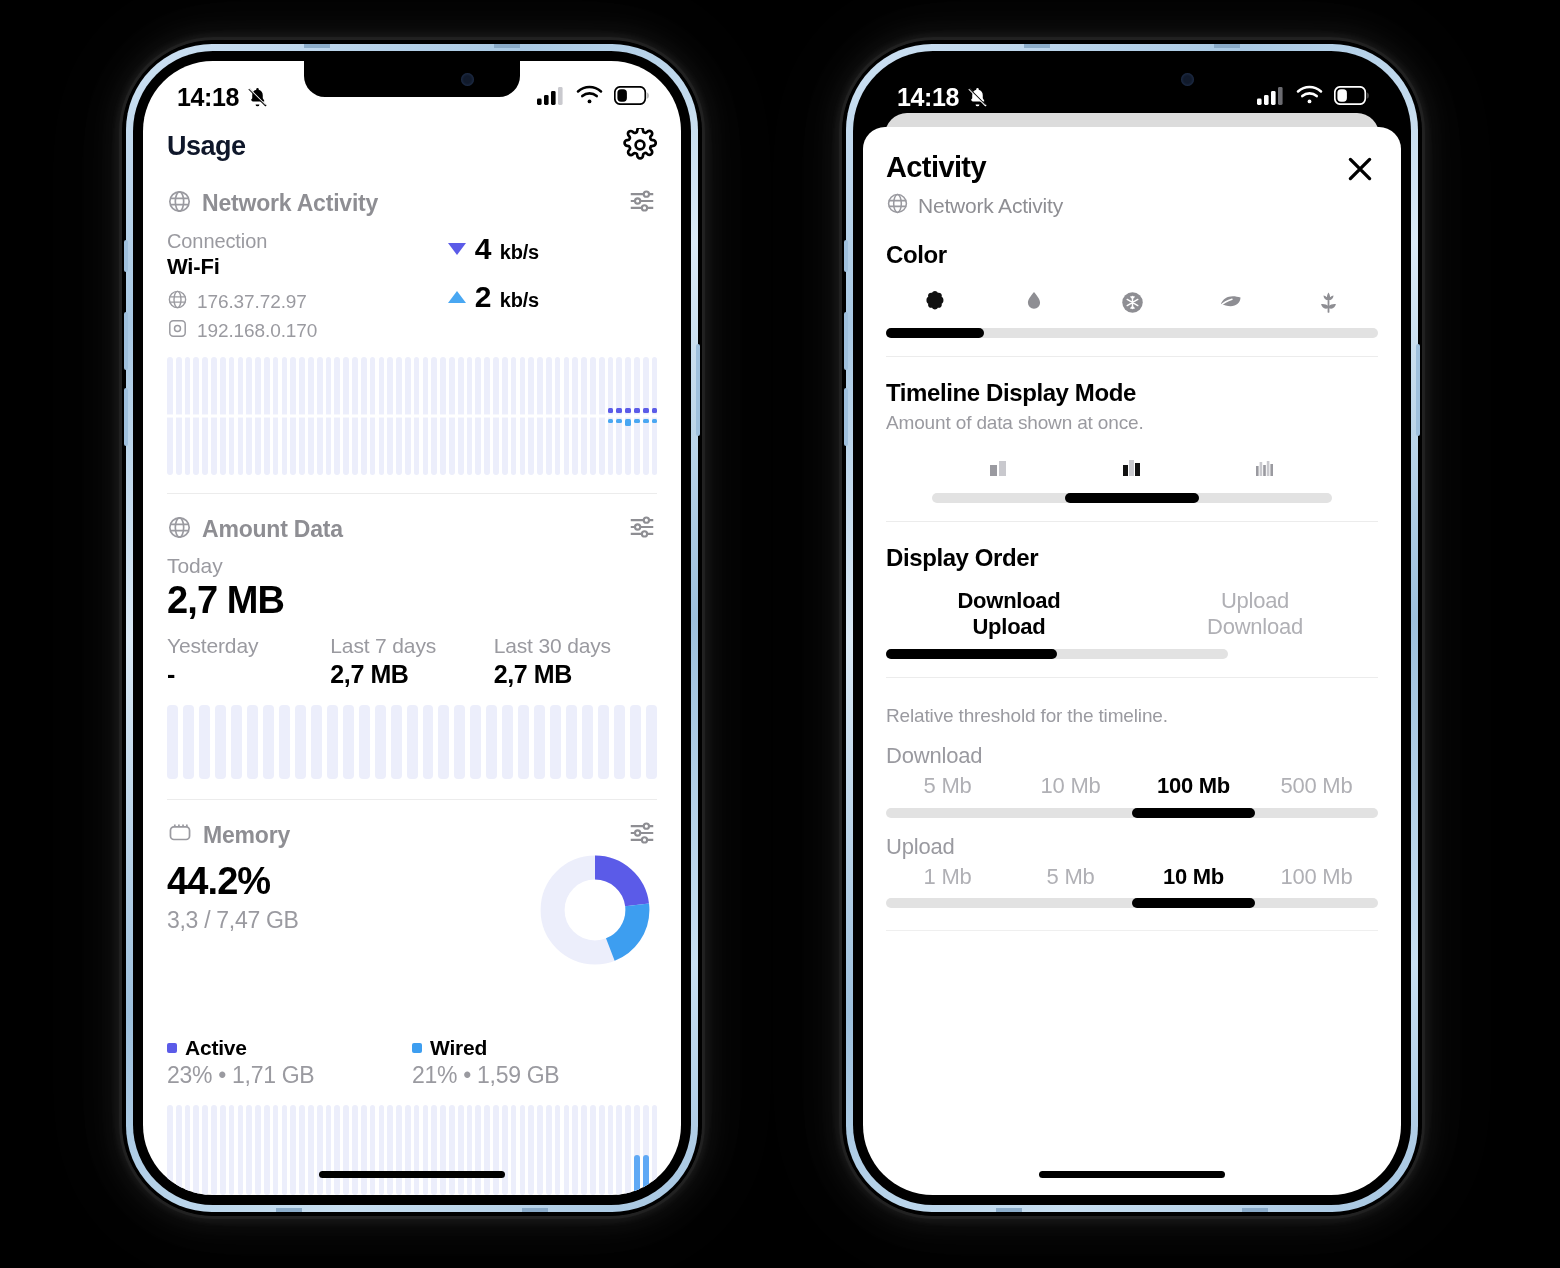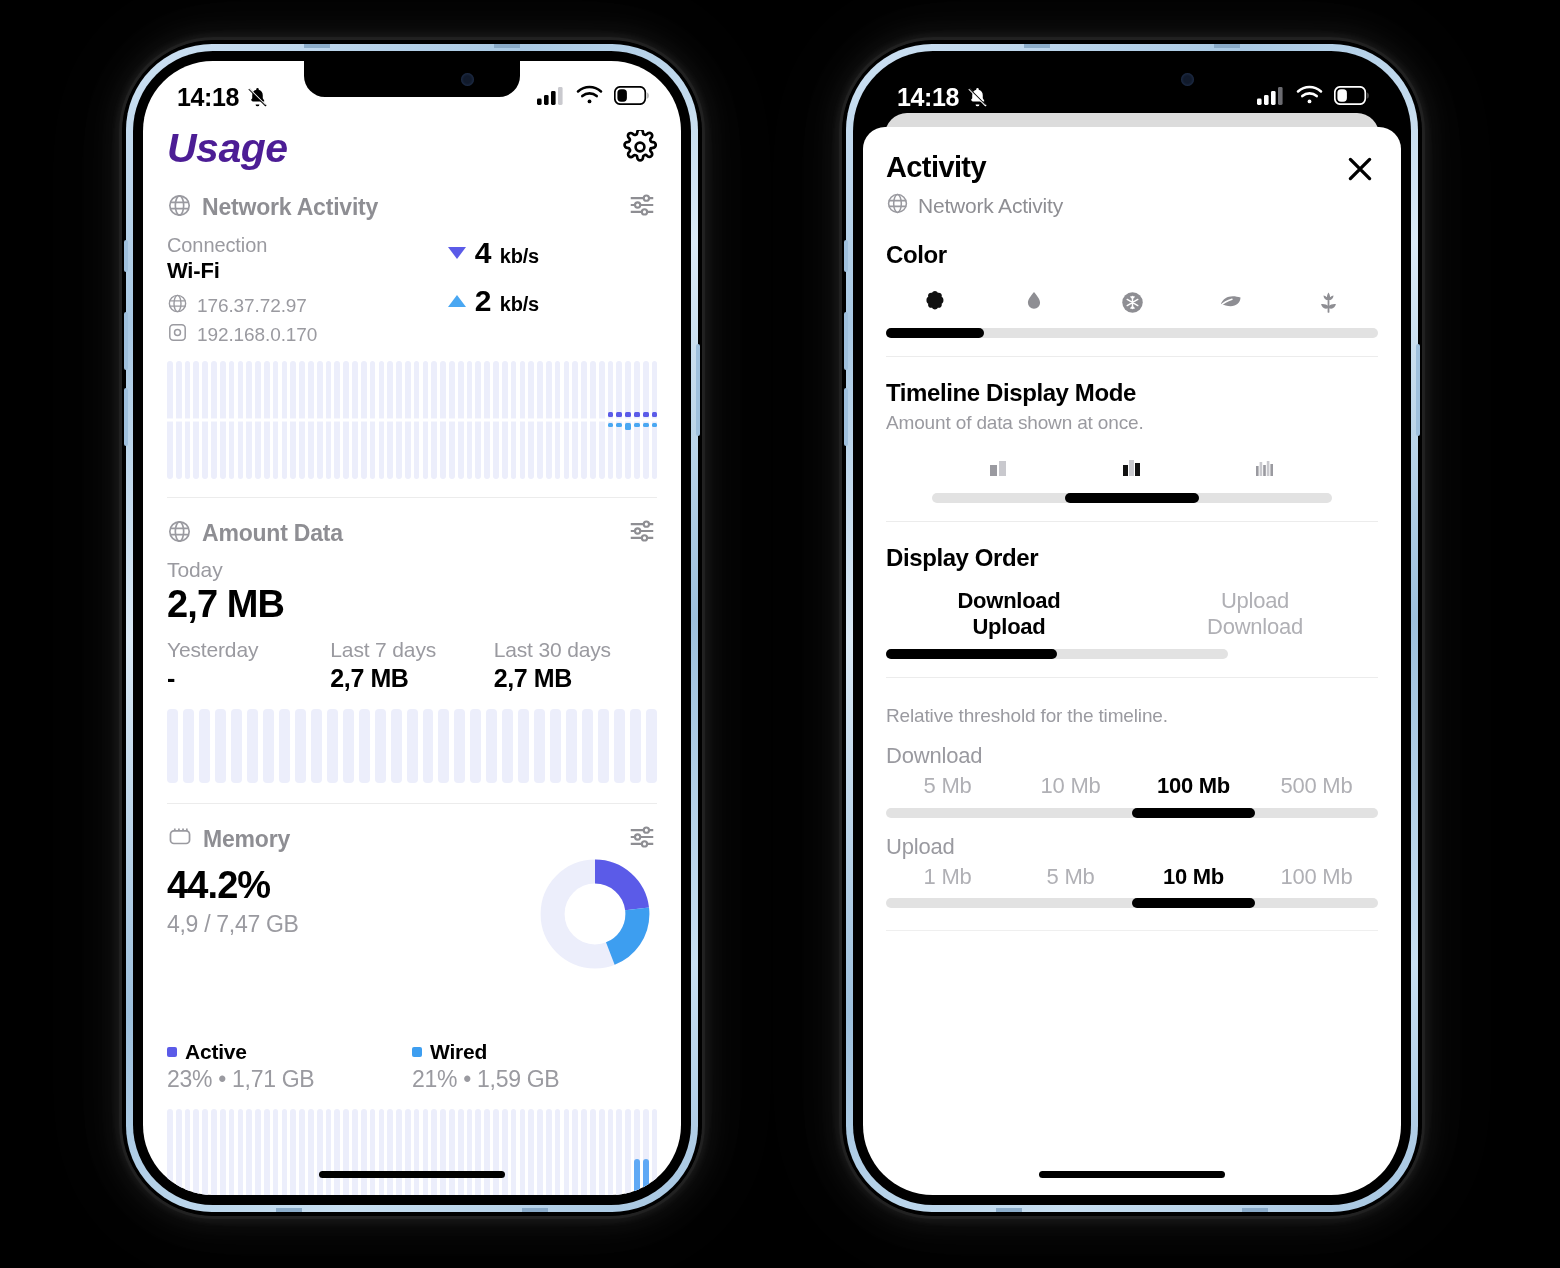--- a/index.html
+++ b/index.html
@@ -109,21 +109,21 @@
   
   .app {
     position: absolute; inset: 0;
     padding: 0 24px;
     display: flex; flex-direction: column;
   }
   .app-header {
     display: flex; align-items: center; justify-content: space-between;
     height: 74px; margin-top: 64px;
   }
-  .app-title { font-size: 41px; font-weight: 700; letter-spacing: -0.5px; color:#4c1d95;font-style:italic; }
+  .app-title { font-size: 27px; font-weight: 700; letter-spacing: -0.5px; color:#0f172a; }
 
   .section { padding-top: 8px; }
   .section + .section { border-top: 1.2px solid #ececec; margin-top: 4px; }
 
   .sec-head {
     display: flex; align-items: center; justify-content: space-between;
     margin-bottom: 8px; padding-top: 10px;
   }
   .sec-head-l { display: flex; align-items: center; gap: 10px; }
   .sec-title { font-size: 23px; font-weight: 600; color: #8e8e93; letter-spacing:-0.2px; }
@@ -708,21 +708,21 @@
                 <circle cx="15.5" cy="6.5" r="2.1" fill="#fff"></circle>
                 <circle cx="8.5" cy="12" r="2.1" fill="#fff"></circle>
                 <circle cx="14" cy="17.5" r="2.1" fill="#fff"></circle>
               </svg>
             </span>
           </div>
 
           <div class="mem-row">
             <div>
               <div class="mem-pct">44.2%</div>
-              <div class="mem-sub">4,9 / 7,47 GB</div>
+              <div class="mem-sub">3,3 / 7,47 GB</div>
             </div>
             <svg class="donut" viewBox="0 0 42 42">
               <circle cx="21" cy="21" r="15.9" fill="none" stroke="#eceefb" stroke-width="9"></circle>
               <circle id="don-active" cx="21" cy="21" r="15.9" fill="none" stroke="#5b5be8" stroke-width="9" stroke-dasharray="23.00 77.00" stroke-dashoffset="0" transform="rotate(-90 21 21)"></circle>
               <circle id="don-wired" cx="21" cy="21" r="15.9" fill="none" stroke="#3d9ef0" stroke-width="9" stroke-dasharray="21.00 79.00" stroke-dashoffset="-23.00" transform="rotate(-90 21 21)"></circle>
             </svg>
           </div>
 
           <div class="mem-legend">
             <div class="mem-leg-cell">

